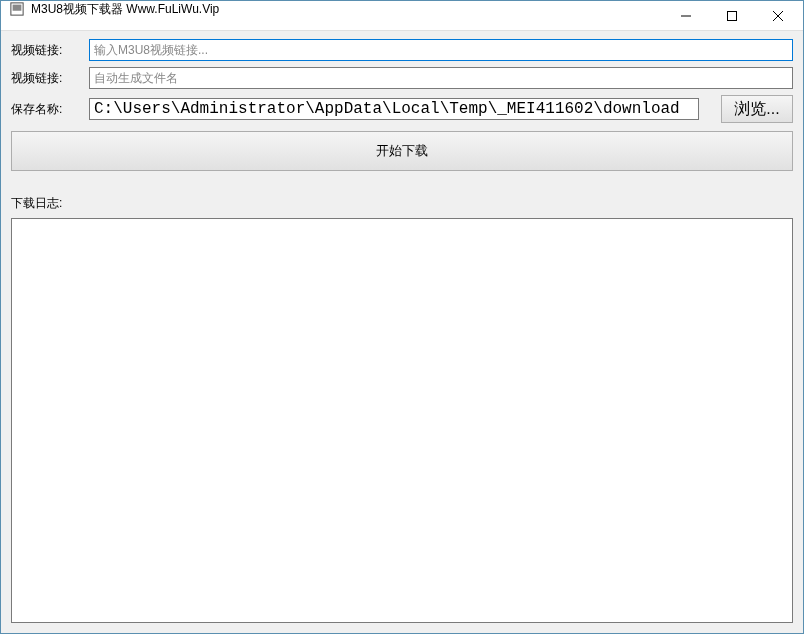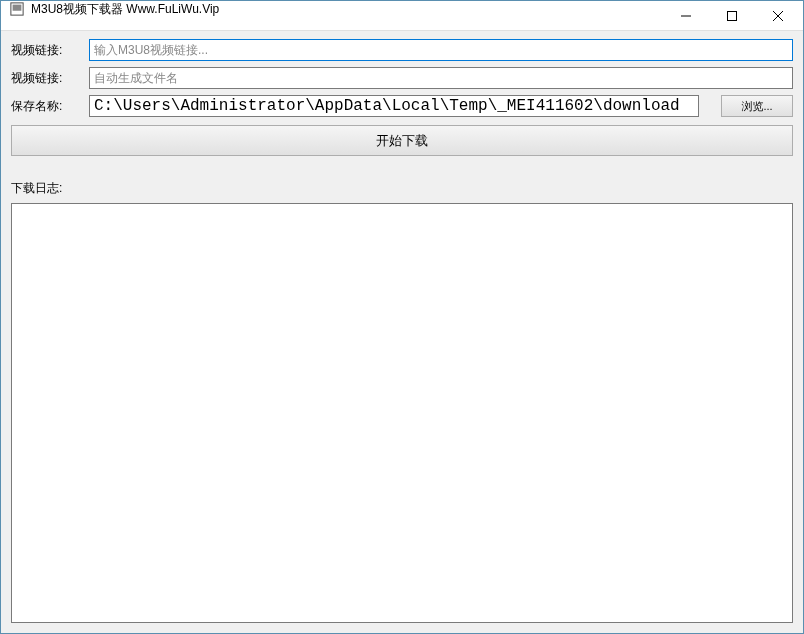--- a/index.html
+++ b/index.html
@@ -83,30 +83,30 @@
     .text-input.focused {
       border: 1px solid #0078d7;
     }
     .text-input::placeholder { color: #888; }
     .path-input {
       font-family: "Consolas", "Courier New", monospace;
       font-size: 16px;
     }
     .browse-btn {
       width: 72px;
-      height: 22px;
+      height: 28px;
       border: 1px solid #adadad;
       background: linear-gradient(#f5f5f5, #e1e1e1);
       cursor: pointer;
-      font-size: 11px;
+      font-size: 16px;
       font-family: inherit;
     }
     .start-btn {
       width: 100%;
-      height: 31px;
+      height: 40px;
       border: 1px solid #adadad;
       background: linear-gradient(#f5f5f5, #e1e1e1);
       cursor: pointer;
       font-size: 13px;
       font-family: Liberation Serif, serif;
       margin-top: 2px;
     }
     .log-label {
       font-size: 12px;
       color: #000;

